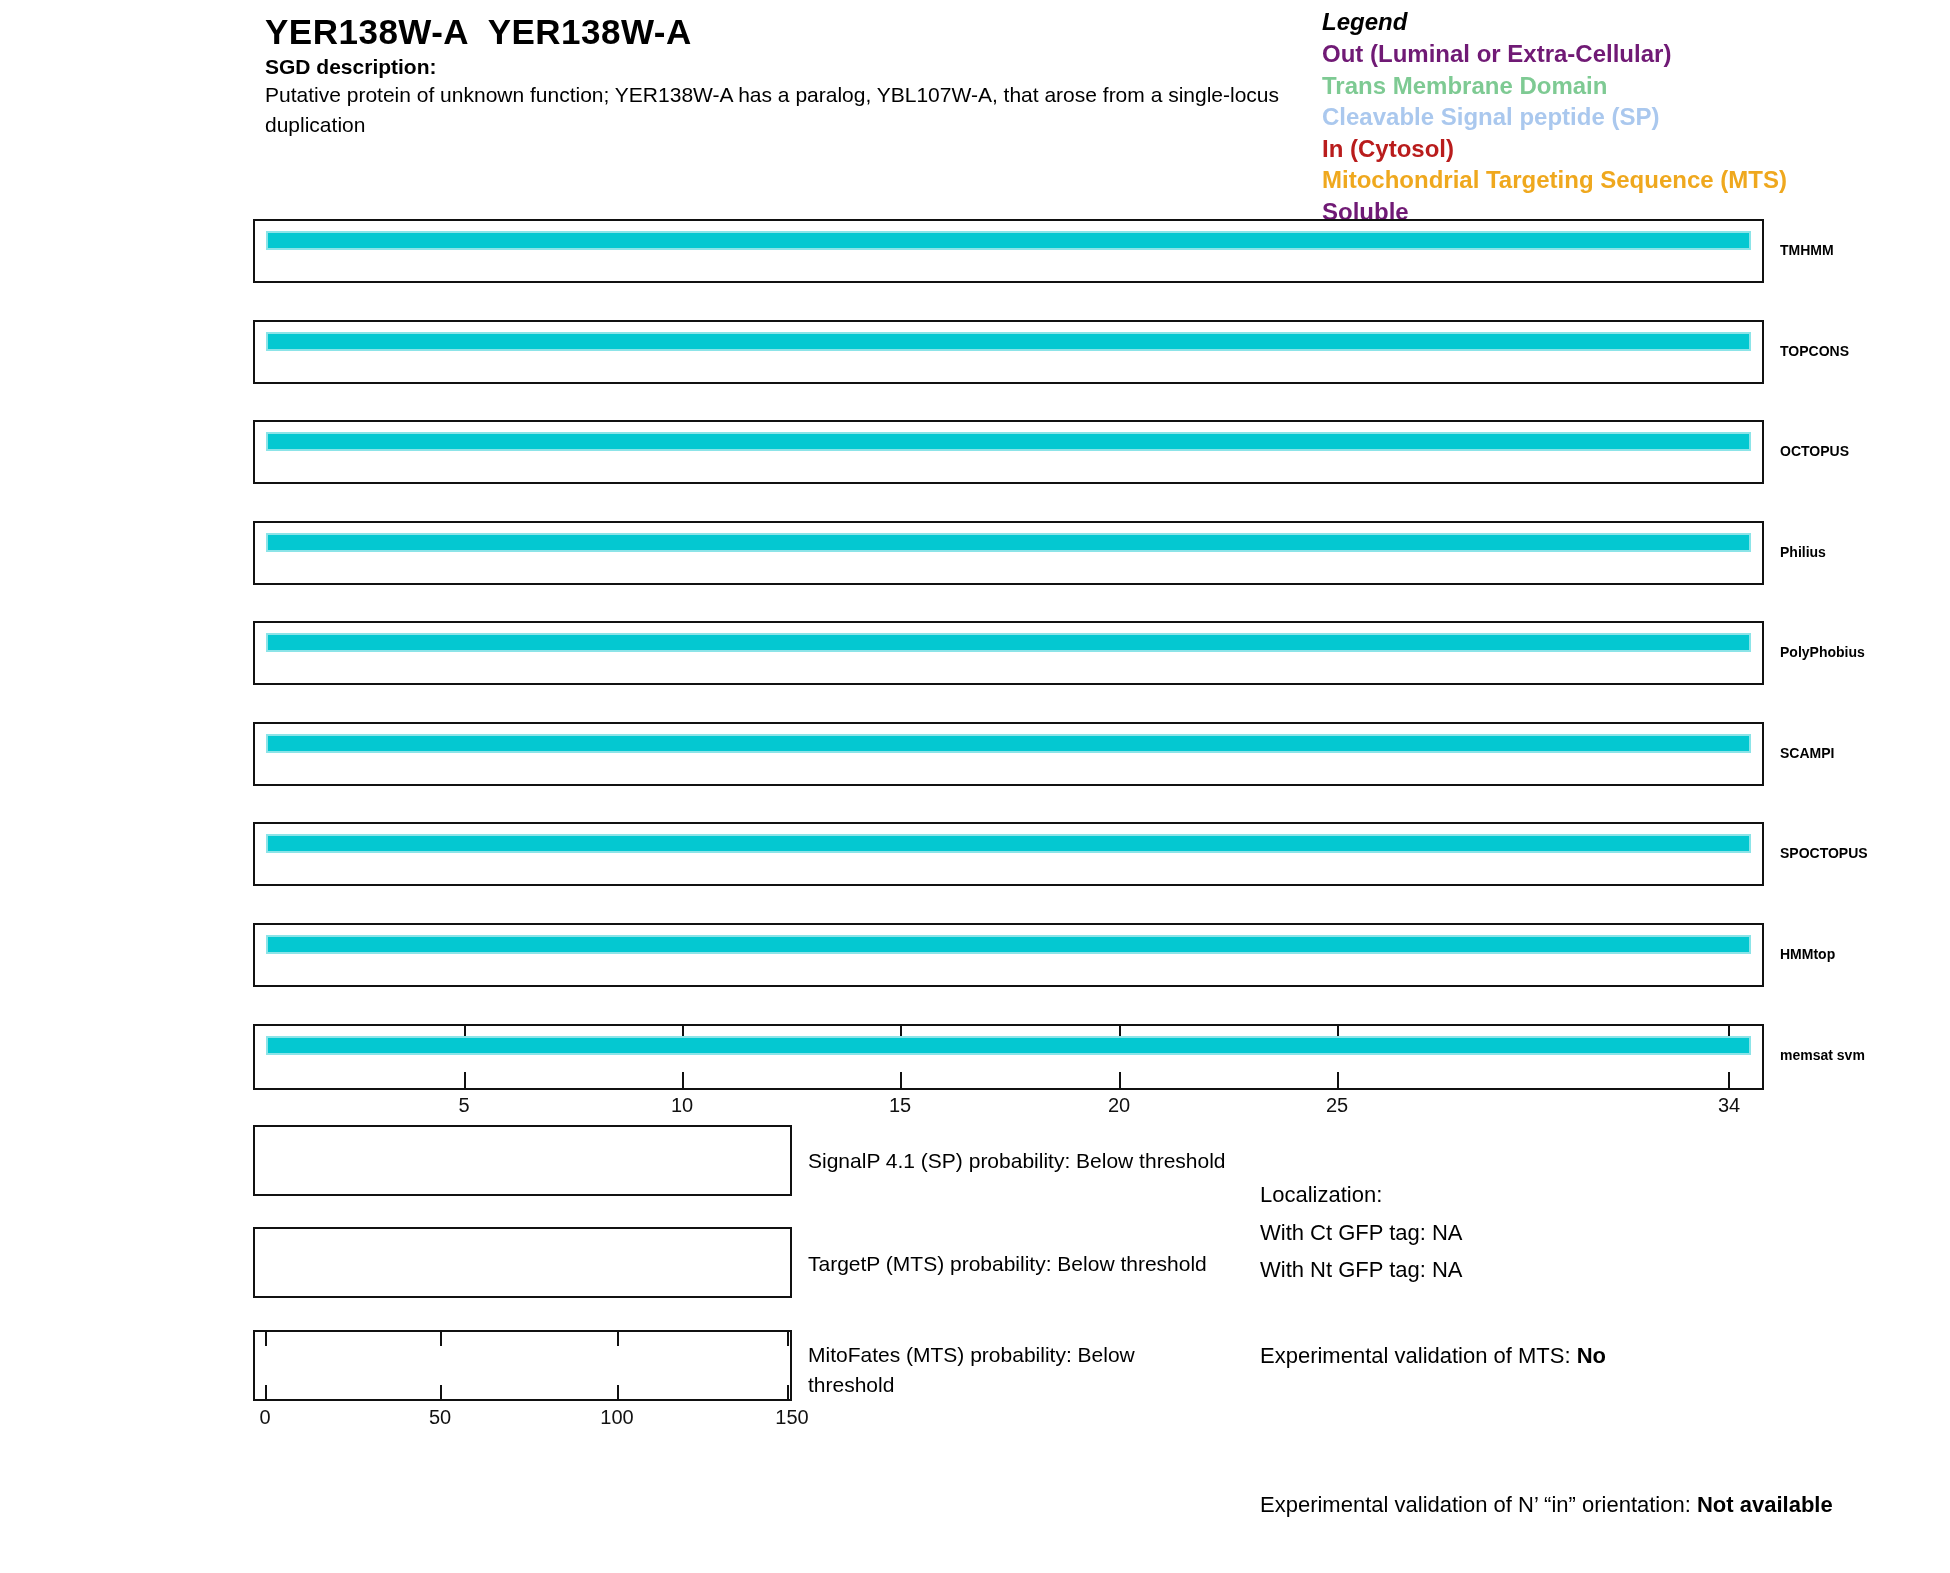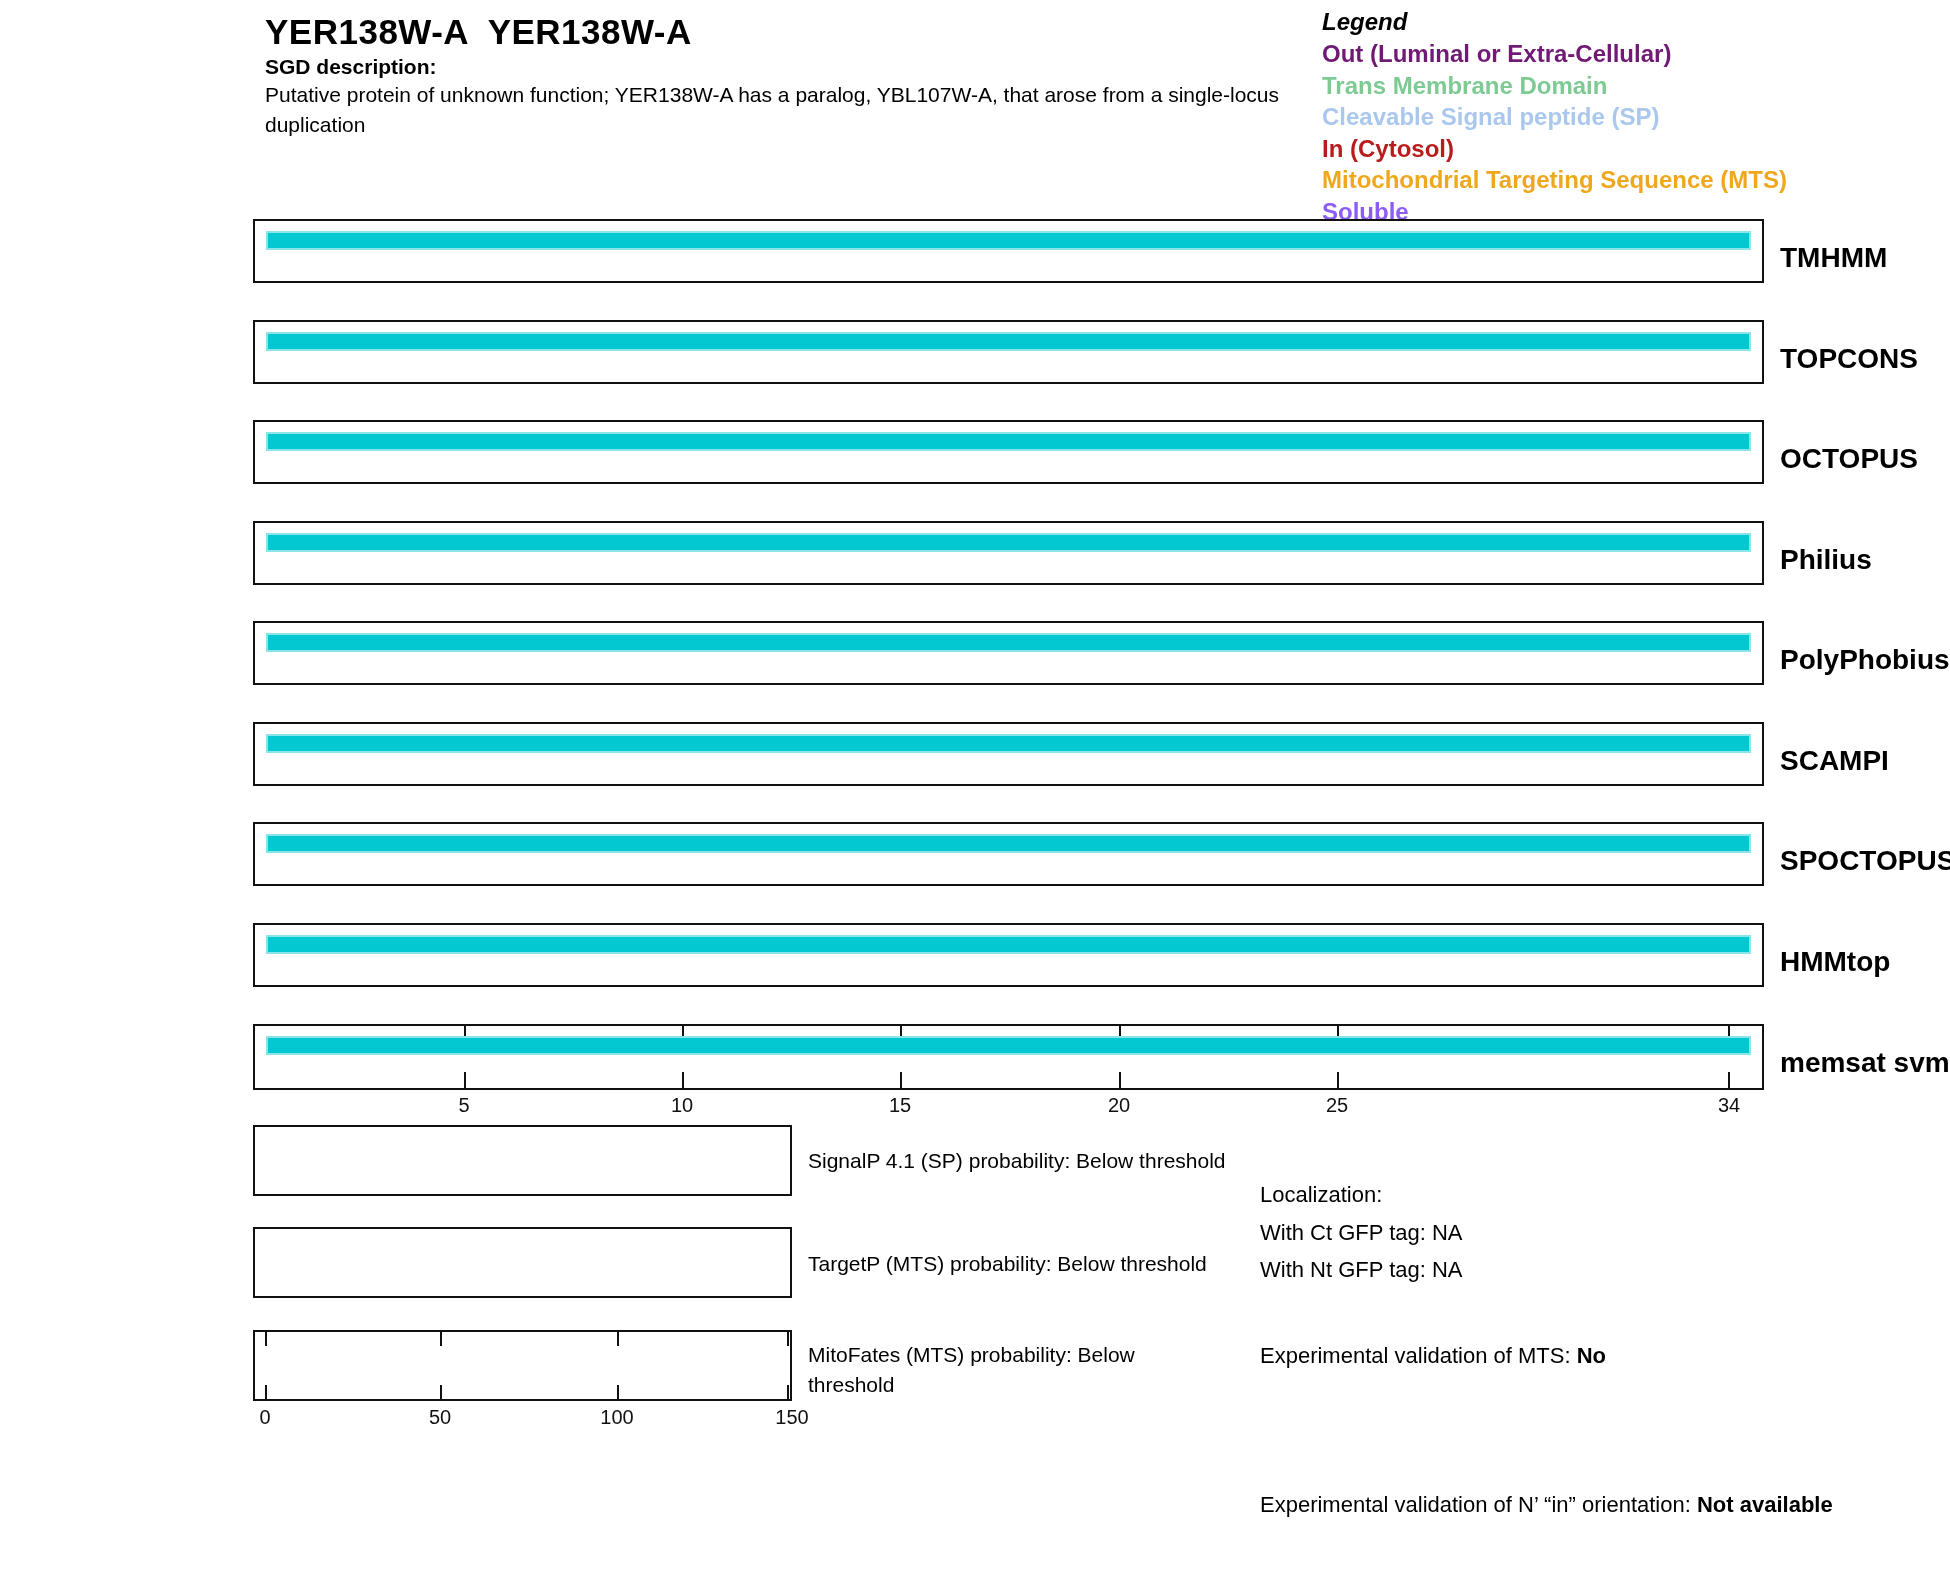--- a/index.html
+++ b/index.html
@@ -32,21 +32,21 @@
   .track-box {
     position:absolute; left:253px; width:1511px; height:64px;
     border:2px solid #111; background:#fff;
   }
   .track-bar {
     position:absolute; left:11px; right:11px; top:10px; height:19px;
     background:#04c8d1; border:2px solid #8ce4e8;
   }
   .track-label {
     position:absolute; left:1780px; width:170px; height:26px;
-    font-size:28px; font-weight:bold; white-space:nowrap;
+    font-size:14px; font-weight:bold; white-space:nowrap;
   }
   .tick { position:absolute; width:2px; background:#111; }
   .tick.top { top:0; height:16px; }
   .tick.bottom { bottom:0; height:16px; }
   .axis-label {
     position:absolute; transform:translateX(-50%);
     font-size:20px; color:#111; top:1094px;
   }
 
   
@@ -76,21 +76,21 @@
   <div class="sgd-label">SGD description:</div>
   <div class="sgd-text">Putative protein of unknown function; YER138W-A has a paralog, YBL107W-A, that arose from a single-locus duplication</div>
 
   <div class="legend">
     <div class="legend-title">Legend</div>
     <div class="legend-item" style="color: #701a75;">Out (Luminal or Extra-Cellular)</div>
     <div class="legend-item" style="color: rgb(126, 202, 147);">Trans Membrane Domain</div>
     <div class="legend-item" style="color: rgb(170, 200, 238);">Cleavable Signal peptide (SP)</div>
     <div class="legend-item" style="color: #b91c1c;">In (Cytosol)</div>
     <div class="legend-item" style="color: rgb(239, 168, 30);">Mitochondrial Targeting Sequence (MTS)</div>
-    <div class="legend-item" style="color: #8b5cf6;">Soluble</div>
+    <div class="legend-item" style="color: #701a75;">Soluble</div>
   </div>
 
   <div class="track-box" style="top:219px">
     <div class="track-bar" style="background: rgb(4, 200, 209);"></div>
   </div>
   <div class="track-label" style="top:242px">TMHMM</div>
 
   <div class="track-box" style="top:320px">
     <div class="track-bar" style="background: rgb(4, 200, 209);"></div>
   </div>

